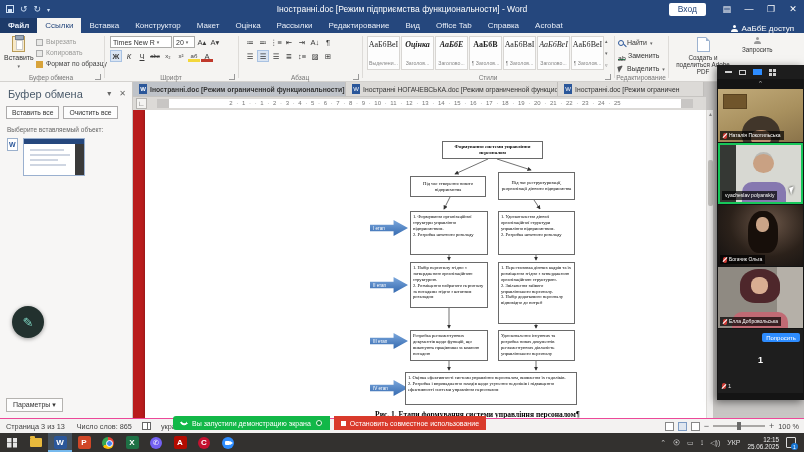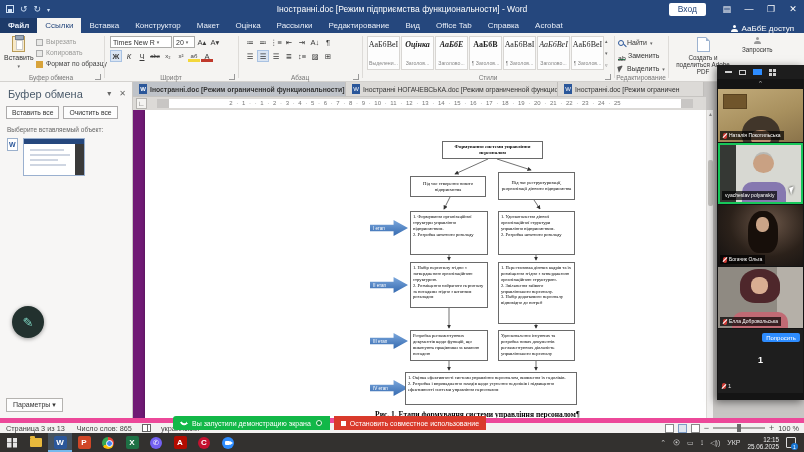--- a/index.html
+++ b/index.html
@@ -85,21 +85,21 @@
   .clipw{width:11px;height:13px;background:#fff;border:1px solid #9bb0cc;position:relative}
   .clipw::after{content:"W";position:absolute;left:1px;top:2px;font-size:7px;color:#2b579a;font-weight:bold}
   .thumb{width:62px;height:38px;border:1px solid #9ab0cf;background:#fff;position:relative;overflow:hidden}
   .thumb .t-top{position:absolute;left:0;top:0;right:0;height:5px;background:#25477d}
   .thumb .t-side{position:absolute;right:0;top:5px;width:9px;bottom:0;background:#3a3a3a}
   .thumb .t-line{position:absolute;left:6px;height:2px;background:#cfd6e2}
   .clipopts{position:absolute;left:6px;bottom:6px;font-size:7px;color:#333;background:#fdfdfd;border:1px solid #b5b3b0;padding:2px 6px}
   .pencircle{position:absolute;left:12px;top:306px;width:32px;height:32px;border-radius:50%;background:#22312e;z-index:8;display:flex;align-items:center;justify-content:center;color:#7ed6c3;font-size:13px;box-shadow:0 1px 4px rgba(0,0,0,.4)}
 
   
-  .docarea{position:absolute;left:133px;top:110px;width:580px;height:308px;background:#701a75;z-index:1;overflow:hidden}
+  .docarea{position:absolute;left:133px;top:110px;width:580px;height:308px;background:#b91c1c;z-index:1;overflow:hidden}
   .page{position:absolute;left:12px;top:0;width:561px;height:308px;background:#fff;box-shadow:0 0 3px rgba(0,0,0,.35)}
   .vscroll{position:absolute;right:0;top:0;width:7px;height:308px;background:#f0efee;border-left:1px solid #dcdad7}
   .vscroll .arr{width:7px;height:8px;font-size:5px;color:#888;text-align:center;line-height:8px}
   .vscroll .thumbv{position:absolute;left:1px;top:50px;width:5px;height:46px;background:#c2c0bd;border-radius:2px}
 
   
   .fc{position:absolute;left:220px;top:28px;width:215px;height:280px;font-family:"Liberation Serif",serif;color:#000}
   .fcsvg{position:absolute;left:0;top:0;width:215px;height:280px}
   .fcbox{position:absolute;background:#fff;border:1px solid #6a6a6a;font-size:4.6px;line-height:1.28;padding:2px 2px;white-space:pre-line}
   .fcbox.center{text-align:center;display:flex;align-items:center;justify-content:center;white-space:normal}
@@ -147,21 +147,21 @@
   .t4 .body{position:absolute;left:14px;bottom:-4px;width:56px;height:20px;border-radius:10px 10px 0 0;background:#c06a74}
   .t5{top:264px;height:64px;background:#1e1e1e}
   .t5 .askbtn{position:absolute;right:3px;top:4px;background:#2d8cff;color:#fff;font-size:6px;padding:1.5px 4px;border-radius:2px}
   .t5 .num{position:absolute;left:0;right:0;top:26px;text-align:center;color:#fff;font-size:9px;font-weight:bold}
   .t5 .corner{position:absolute;left:4px;bottom:4px;color:#ddd;font-size:6px;display:flex;align-items:center;gap:2px}
   .namebar{position:absolute;left:2px;bottom:2px;background:rgba(0,0,0,.7);color:#fff;font-size:5px;line-height:7px;padding:1px 3px;display:flex;align-items:center;gap:2px;white-space:nowrap;max-width:80px;overflow:hidden}
   .mic-muted{width:4px;height:6px;display:inline-block;background:#d03c36;border-radius:2px;position:relative;flex:0 0 auto}
   .mic-muted::after{content:"";position:absolute;left:-1px;top:2.5px;width:6px;height:1px;background:#fff;transform:rotate(-45deg)}
 
   
-  .statusbar{position:absolute;left:0;top:418px;width:804px;height:15px;background:#f3f2f1;border-top:5px solid #ec4899;display:flex;align-items:center;font-size:7.3px;color:#444;z-index:2}
+  .statusbar{position:absolute;left:0;top:418px;width:804px;height:15px;background:#f3f2f1;border-top:1px solid #ec4899;display:flex;align-items:center;font-size:7.3px;color:#444;z-index:2}
   .sbitem{padding:0 6px;white-space:nowrap}
   .icon-proof{width:9px;height:8px;border:1px solid #666;background:#fff;position:relative;margin:0 4px}
   .icon-proof::after{content:"";position:absolute;left:4px;top:0;bottom:0;width:1px;background:#666}
   .sb-right{margin-left:auto;display:flex;align-items:center;gap:4px;padding-right:5px}
   .viewico{width:9px;height:9px;border:1px solid #888;background:#fff}
   .zoomtrack{width:52px;height:2px;background:#a9a7a5;position:relative}
   .zoomthumb{position:absolute;left:24px;top:-3px;width:4px;height:8px;background:#6a6a6a}
   .zsign{font-size:9px;color:#555}
 
   

